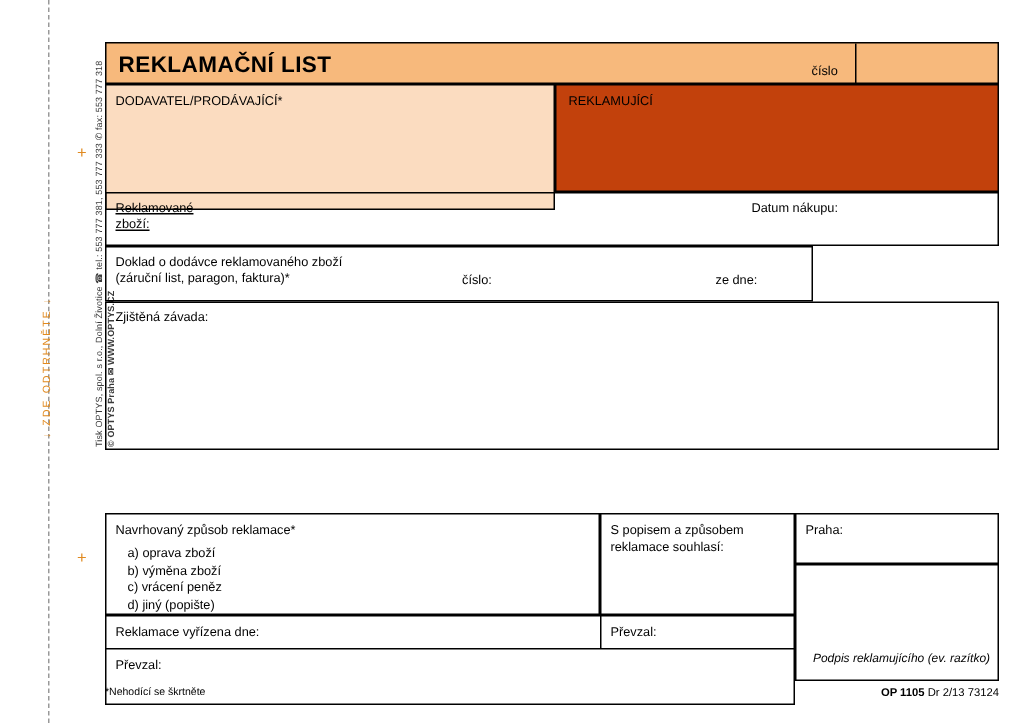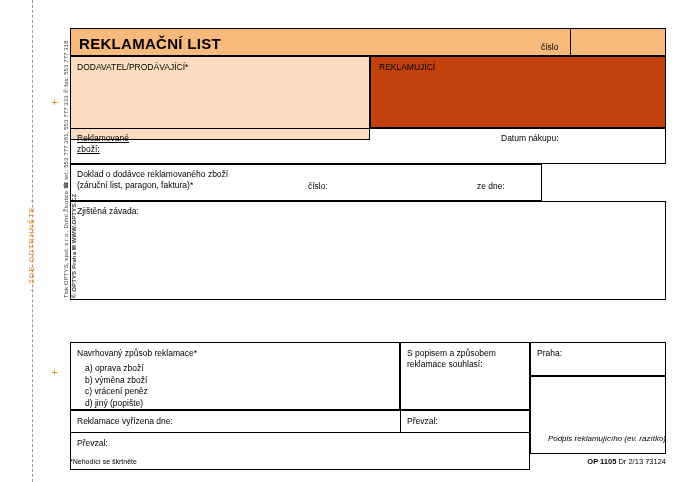--- a/index.html
+++ b/index.html
@@ -163,21 +163,21 @@
     width: 460px; height: 0;
     border-top: 1px solid #000000;
   }
 
   .sign-cap {
     position: absolute;
     left: 466px; top: 406px;
     width: 130px;
     font-size: 8px;
     font-style: italic;
-    text-align: right;
+    text-align: center;
   }
 
   .footnote {
     position: absolute;
     left: 0; top: 430px;
     font-size: 7px;
   }
   .code {
     position: absolute;
     right: 0; top: 429px;

